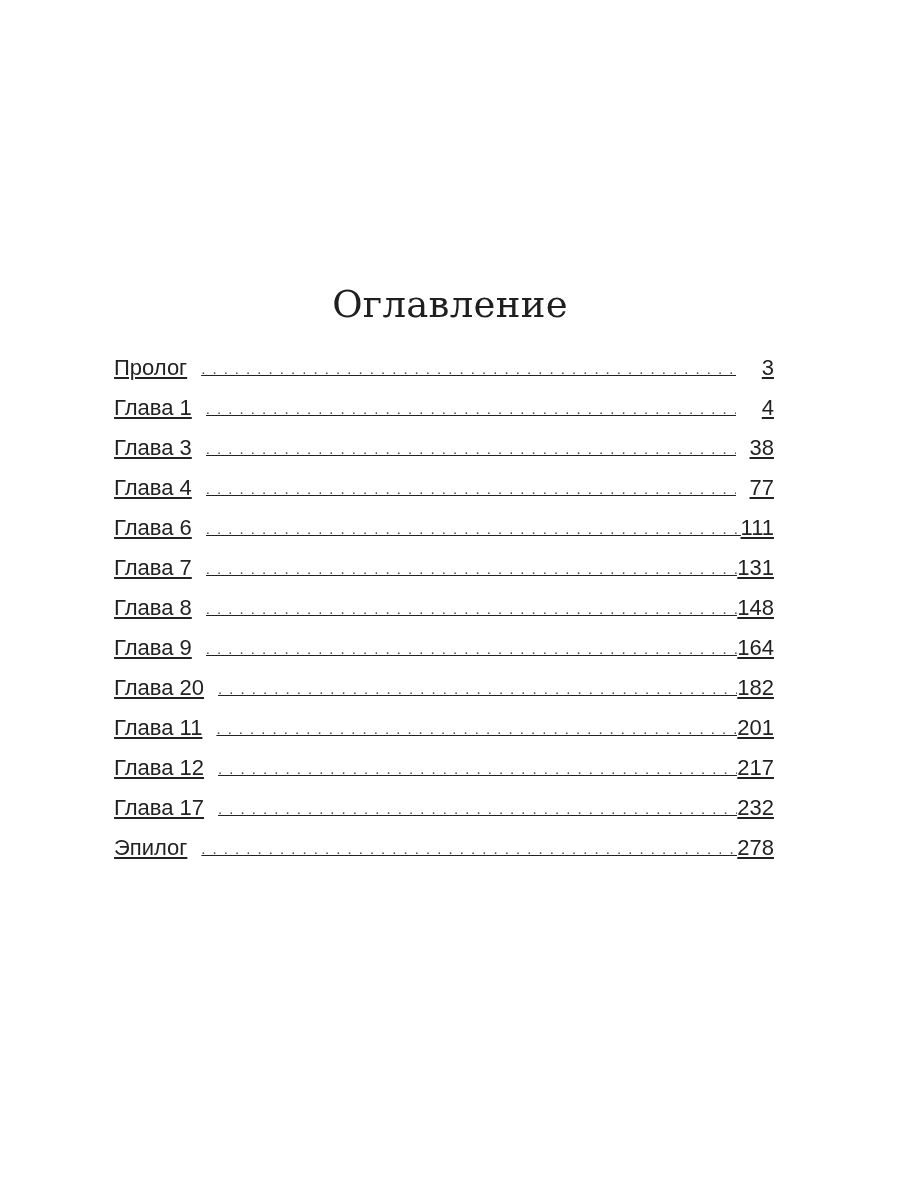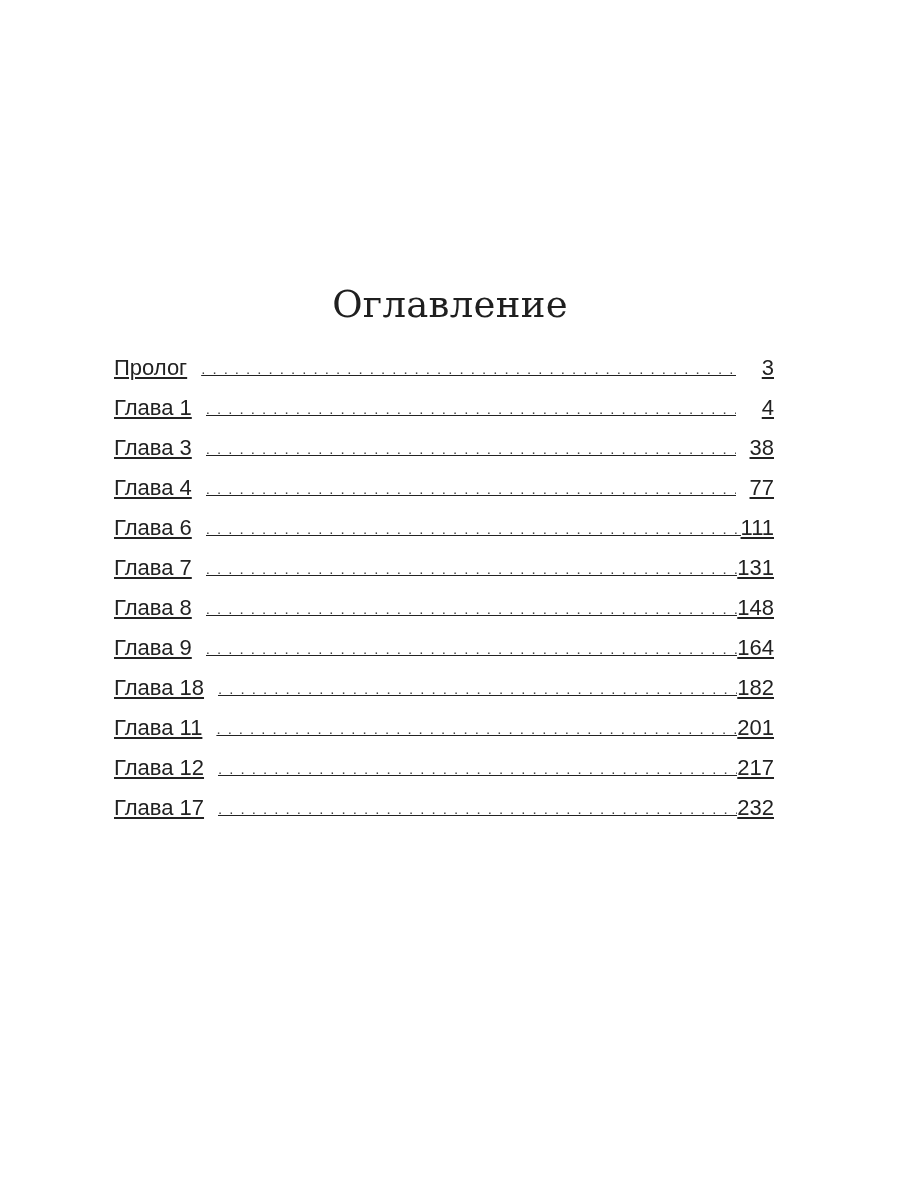--- a/index.html
+++ b/index.html
@@ -127,33 +127,38 @@
       <span class="toc-label">Глава 8</span>
       <span class="toc-leader"></span>
       <span class="toc-page long">148</span>
     </li>
     <li class="toc-item">
       <span class="toc-label">Глава 9</span>
       <span class="toc-leader"></span>
       <span class="toc-page long">164</span>
     </li>
     <li class="toc-item">
-      <span class="toc-label">Глава 18</span>
+      <span class="toc-label">Глава 20</span>
       <span class="toc-leader"></span>
       <span class="toc-page long">182</span>
     </li>
     <li class="toc-item">
       <span class="toc-label">Глава 11</span>
       <span class="toc-leader"></span>
       <span class="toc-page long">201</span>
     </li>
     <li class="toc-item">
       <span class="toc-label">Глава 12</span>
       <span class="toc-leader"></span>
       <span class="toc-page long">217</span>
     </li>
     <li class="toc-item">
       <span class="toc-label">Глава 17</span>
       <span class="toc-leader"></span>
       <span class="toc-page long">232</span>
     </li>
+    <li class="toc-item">
+      <span class="toc-label">Эпилог</span>
+      <span class="toc-leader"></span>
+      <span class="toc-page long">278</span>
+    </li>
   </ul>
 </div>
 
 </body></html>

